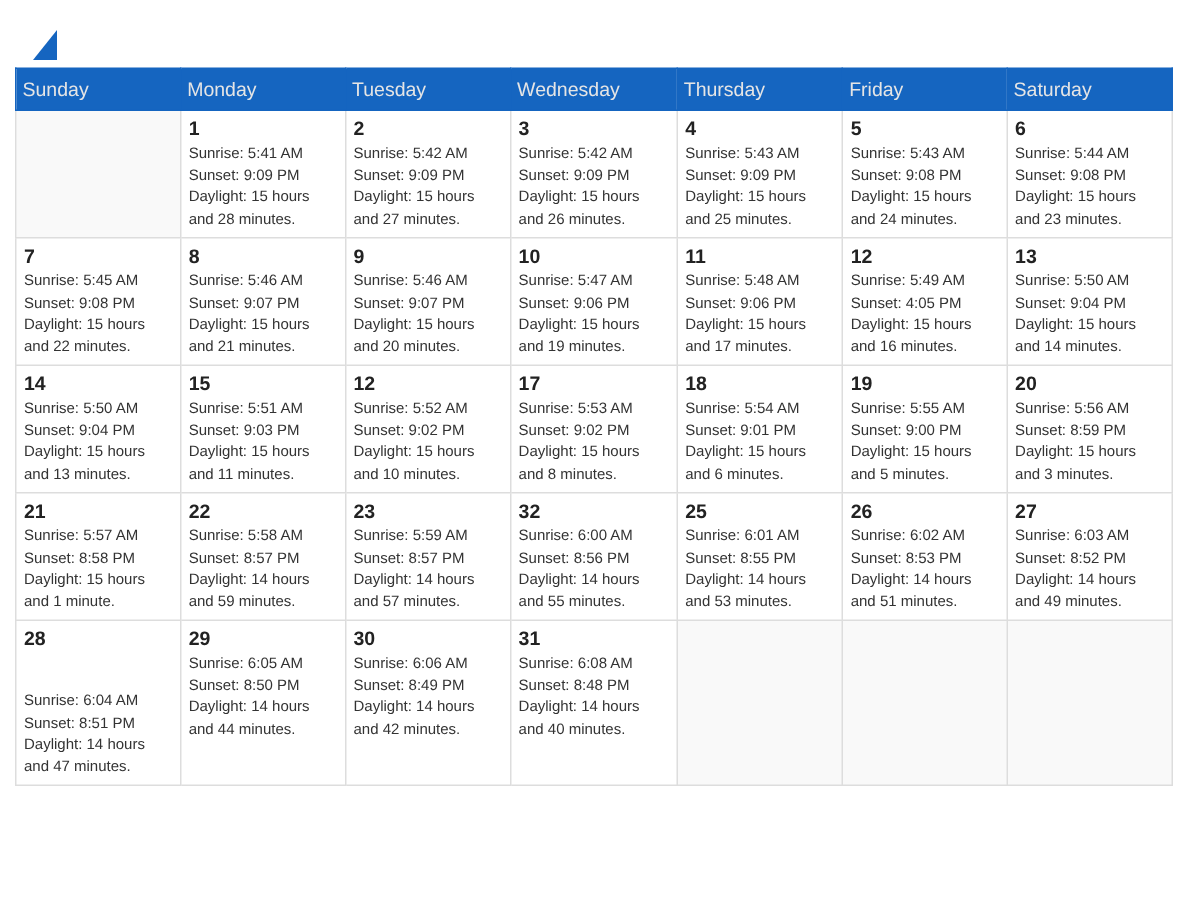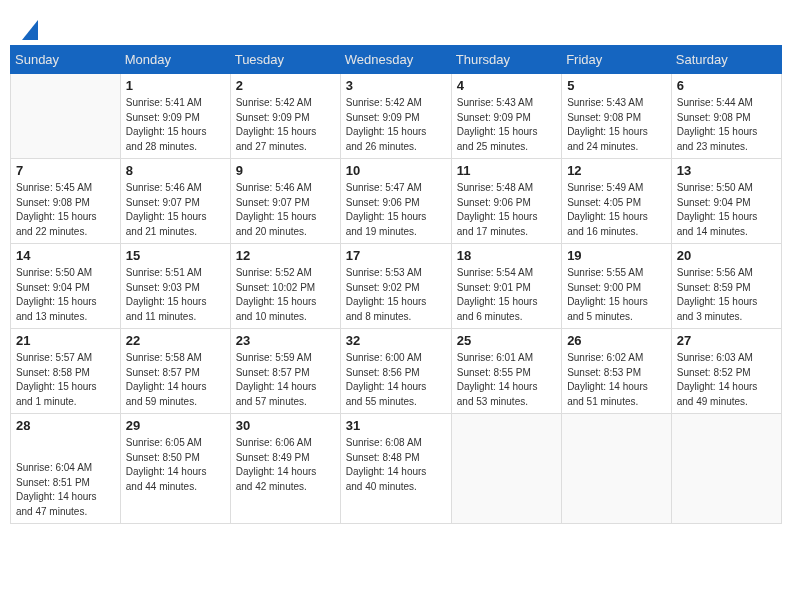--- a/index.html
+++ b/index.html
@@ -223,21 +223,21 @@
         <td>
           <span class="day-num">15</span>
           <div class="day-info" style="white-space: pre-line;">Sunrise: 5:51 AM
 Sunset: 9:03 PM
 Daylight: 15 hours
 and 11 minutes.</div>
         </td>
         <td>
           <span class="day-num">12</span>
           <div class="day-info" style="white-space: pre-line;">Sunrise: 5:52 AM
-Sunset: 10:02 PM
+Sunset: 9:02 PM
 Daylight: 15 hours
 and 10 minutes.</div>
         </td>
         <td>
           <span class="day-num">17</span>
           <div class="day-info" style="white-space: pre-line;">Sunrise: 5:53 AM
 Sunset: 9:02 PM
 Daylight: 15 hours
 and 8 minutes.</div>
         </td>

